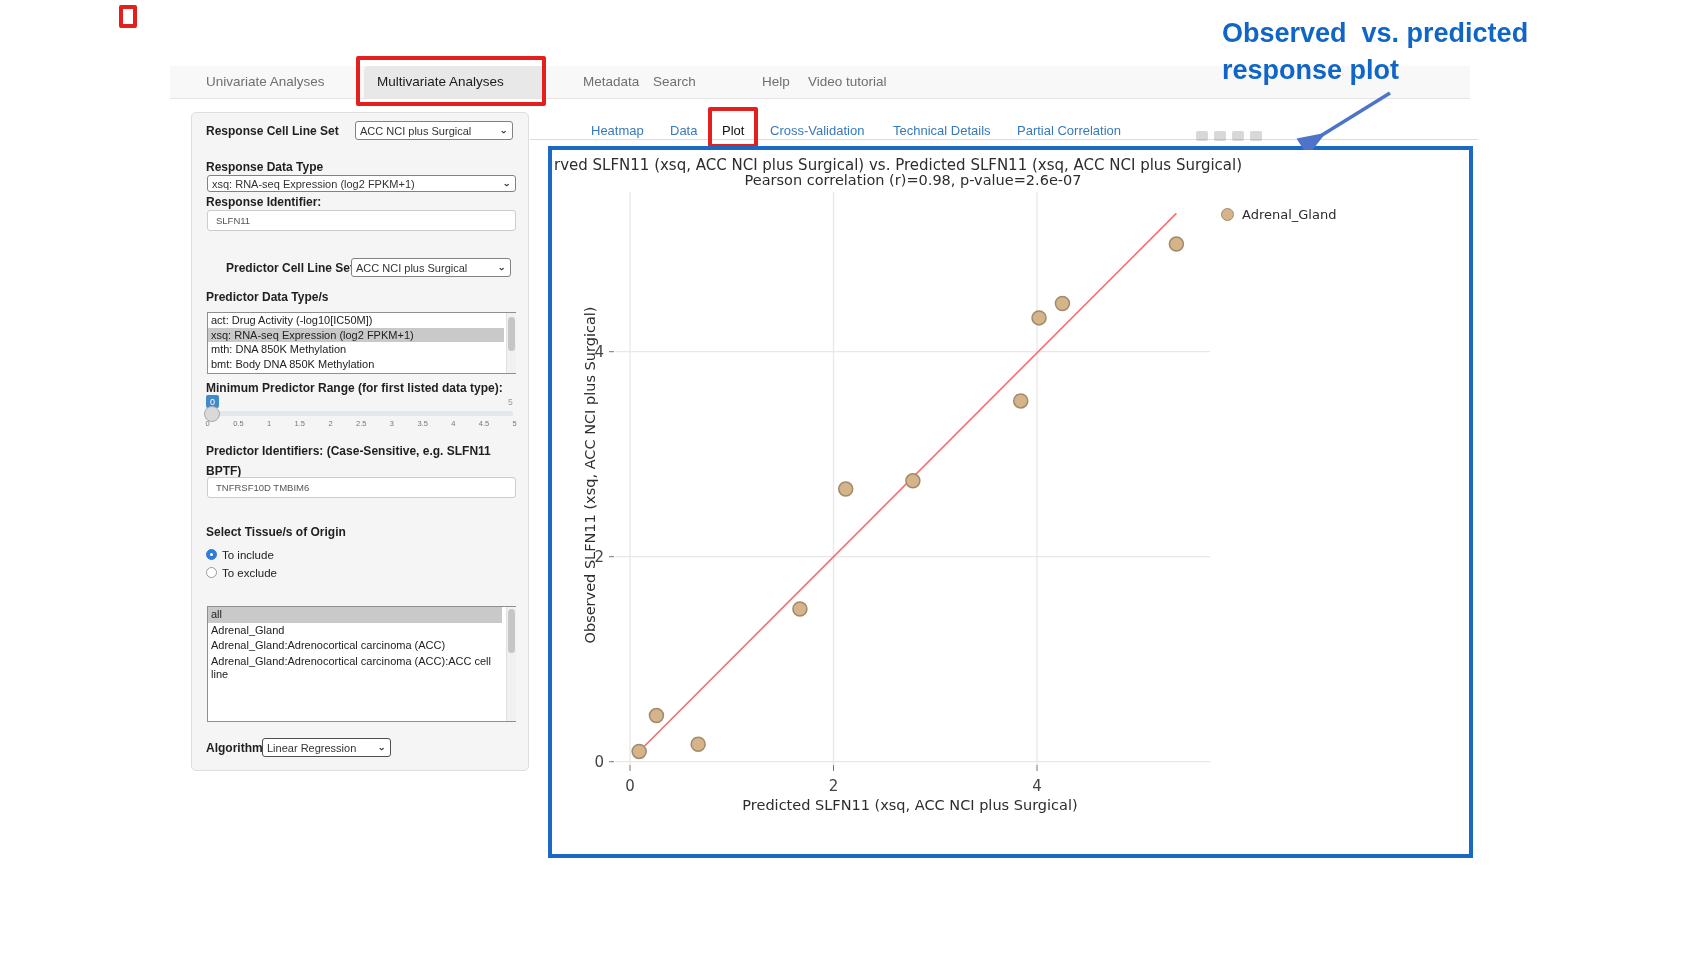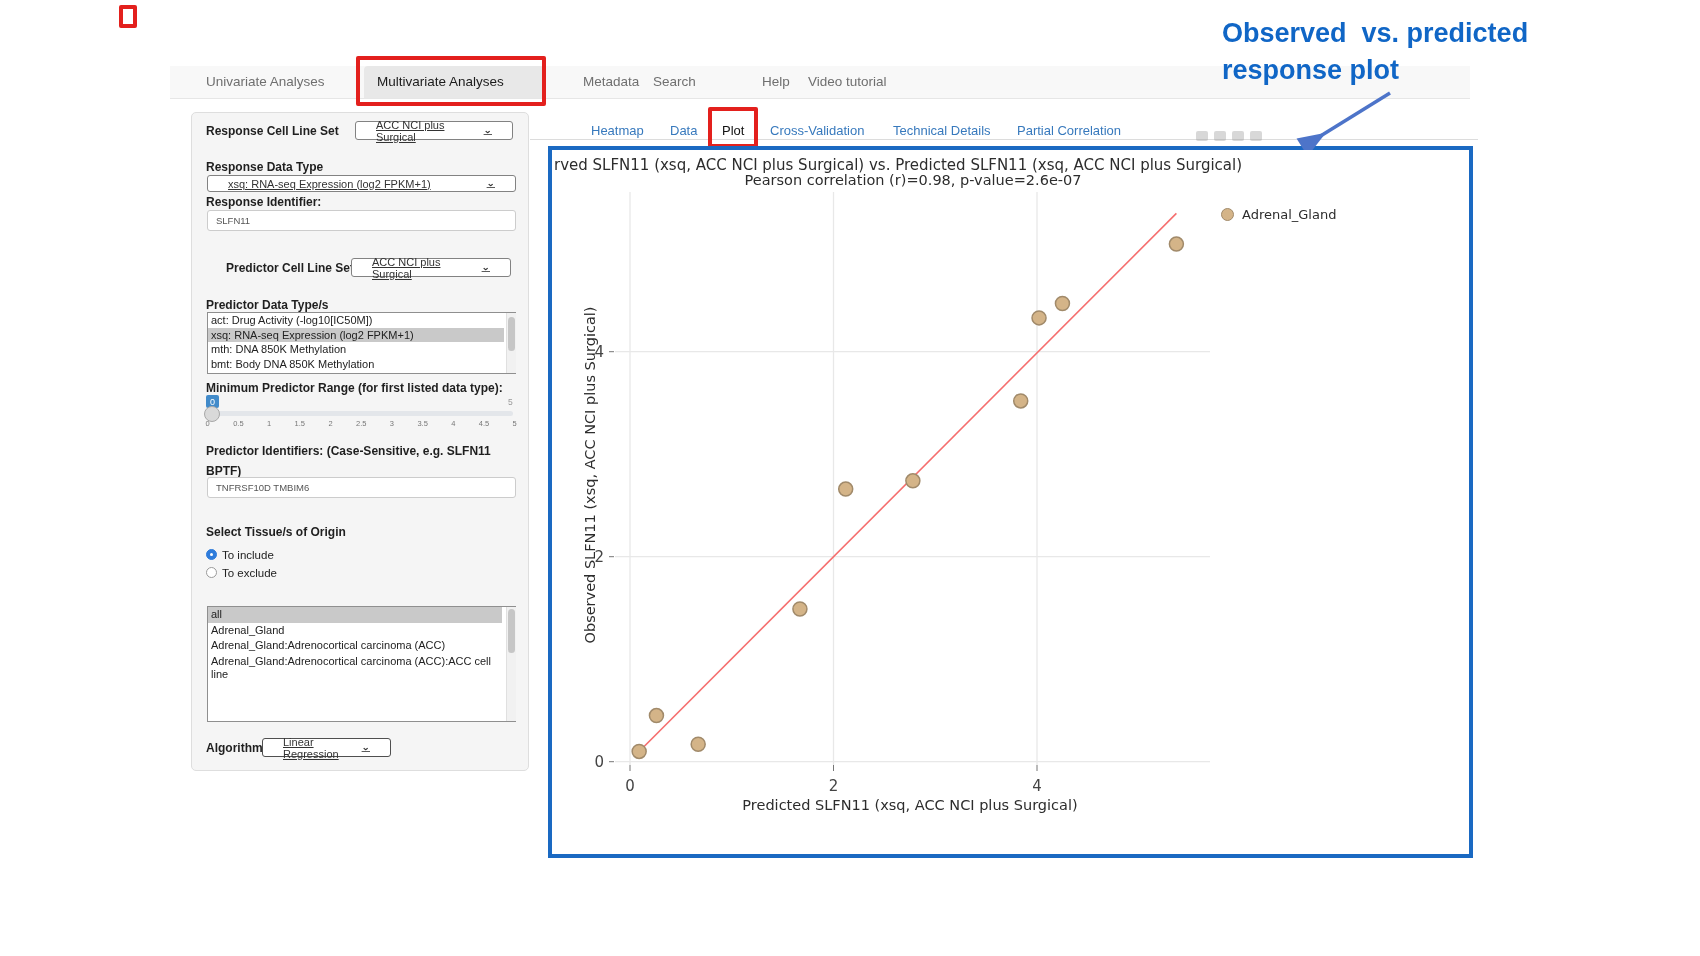--- a/index.html
+++ b/index.html
@@ -17,21 +17,21 @@
   #red-nav{left:356px;top:56px;width:182px;height:42px;}
   #red-plot{left:708px;top:107px;width:42px;height:33px;}
 
   
   #sidebar{left:191px;top:112px;width:336px;height:657px;background:#f5f5f5;
            border:1px solid #dedede;border-radius:5px;}
   .sb-label{position:absolute;font-size:12px;font-weight:bold;color:#1f1f1f;white-space:nowrap;}
   .sb-label.wrap{white-space:normal;}
   .ctl{position:absolute;background:#fff;box-sizing:border-box;font-size:11px;color:#333;}
   .select{border:1px solid #828282;border-radius:3px;display:flex;align-items:center;
-          padding:0 20px;justify-content:space-between;cursor:pointer;text-decoration:underline;}
+          padding:0 4px;justify-content:space-between;cursor:pointer;}
   .select .chev{color:#333;font-size:10px;font-weight:bold;transform:scaleY(.8);}
   .input{border:1px solid #cccccc;border-radius:3px;display:flex;align-items:center;
          padding:0 8px;font-size:9.5px;color:#555;cursor:text;}
   .listbox{border:1px solid #8f8f8f;overflow:hidden;}
   .opt{padding:1px 3px;font-size:11px;color:#222;line-height:13.5px;cursor:pointer;}
   .opt.one{line-height:14.5px;padding:0 3px;}
   .opt.sel{background:#c9c9c9;}
   .sb-scroll{position:absolute;width:9px;background:#f1f1f1;border-left:1px solid #e0e0e0;}
   .sb-thumb{position:absolute;left:1px;width:7px;background:#c6c6c6;border-radius:4px;cursor:pointer;}
 
@@ -115,21 +115,21 @@
   <div class="abs ctl input" style="left:207px;top:210px;width:309px;height:21px;">
     <span>SLFN11</span>
   </div>
 
   <div class="abs sb-label" style="left:206px;top:261px;padding-left:20px;">Predictor Cell Line Set</div>
   <div class="abs ctl select" style="left:351px;top:258px;width:160px;height:19px;">
     <span>ACC NCI plus Surgical</span>
     <span class="chev">⌄</span>
   </div>
 
-  <div class="abs sb-label" style="left:206px;top:298px;">Predictor Data Type/s</div>
+  <div class="abs sb-label" style="left:206px;top:290px;">Predictor Data Type/s</div>
   <div class="abs ctl listbox" style="left:207px;top:312px;width:309px;height:62px;">
     <div id="pred-options" style="width:296px;">
         <div class="opt one">act: Drug Activity (-log10[IC50M])</div>
         <div class="opt one sel">xsq: RNA-seq Expression (log2 FPKM+1)</div>
         <div class="opt one">mth: DNA 850K Methylation</div>
         <div class="opt one">bmt: Body DNA 850K Methylation</div>
       </div>
   </div>
   <div class="sb-scroll" style="left:506px;top:313px;height:60px;">
     <div class="sb-thumb" style="top:4px;height:34px;"></div>

